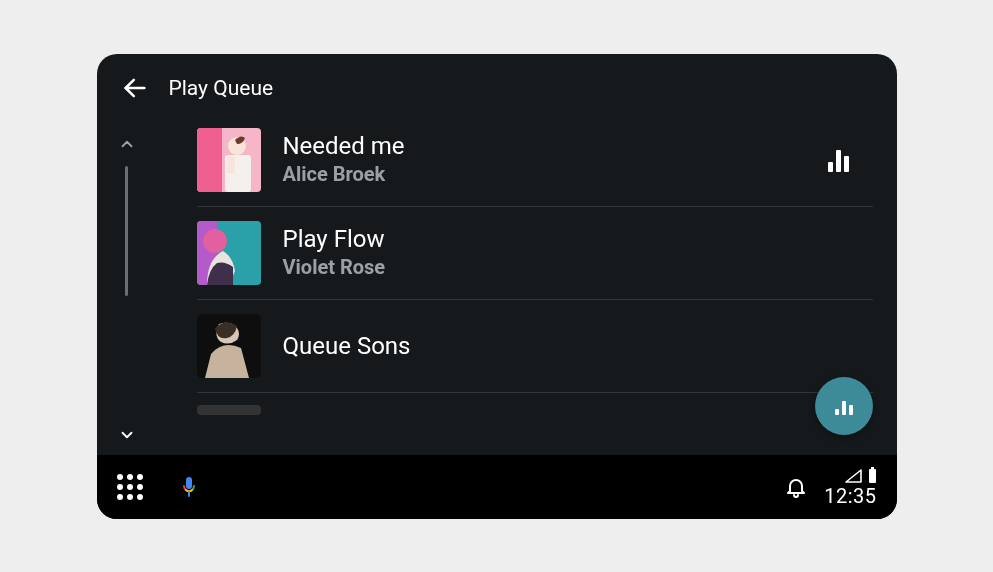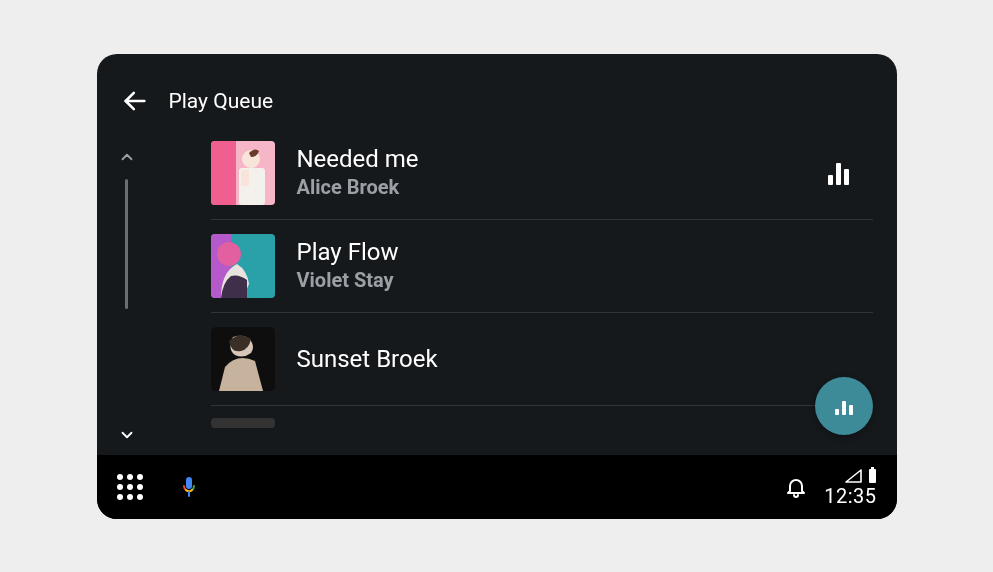--- a/index.html
+++ b/index.html
@@ -19,21 +19,20 @@
       border-radius: 20px;
       overflow: hidden;
       position: relative;
       display: flex;
       flex-direction: column;
     }
     .header {
       display: flex;
       align-items: center;
       padding: 20px 24px 12px;
-      margin-top: 13px;
     }
     .back-btn {
       color: #fff;
       width: 28px;
       height: 28px;
       display: flex;
       align-items: center;
       justify-content: center;
       cursor: pointer;
       margin-right: 20px;
@@ -41,21 +40,20 @@
     .header-title {
       color: #ffffff;
       font-size: 21px;
       font-weight: 400;
     }
     .content {
       flex: 1;
       display: flex;
       position: relative;
       overflow: hidden;
-      gap: 14px;
     }
     .scroll-rail {
       width: 60px;
       display: flex;
       flex-direction: column;
       align-items: center;
       padding-top: 18px;
       padding-bottom: 8px;
       color: #d0d0d0;
     }
@@ -274,35 +272,35 @@
           <svg width="64" height="64" viewBox="0 0 64 64">
             <rect width="64" height="64" fill="#2aa0a8"></rect>
             <rect x="0" y="0" width="20" height="64" fill="#b55acb"></rect>
             <circle cx="18" cy="20" r="12" fill="#e25fa0"></circle>
             <path d="M26 30 q10 6 12 20 l-6 14 l-22 0 q0 -26 16 -34" fill="#e9e3e0"></path>
             <path d="M20 42 q8 -2 16 4 l0 18 l-26 0 q2 -16 10 -22" fill="#3f2f4a"></path>
           </svg>
         </div>
         <div class="meta">
           <div class="track-title">Play Flow</div>
-          <div class="track-artist">Violet Stay</div>
+          <div class="track-artist">Violet Rose</div>
         </div>
       </div>
 
       <div class="track">
         <div class="art">
           <svg width="64" height="64" viewBox="0 0 64 64">
             <rect width="64" height="64" fill="#0e0e0e"></rect>
             <path d="M22 10 q12 -4 18 4 q4 6 0 12 q-8 6 -16 2 q-8 -6 -2 -18" fill="#d8c7b8"></path>
             <path d="M18 14 q10 -10 22 -2 q-2 10 -10 12 q-10 2 -12 -10" fill="#3a2f27"></path>
             <path d="M14 40 q12 -14 30 -6 l8 30 l-44 0 z" fill="#c7b39d"></path>
           </svg>
         </div>
         <div class="meta">
-          <div class="track-title">Sunset Broek</div>
+          <div class="track-title">Queue Sons</div>
         </div>
       </div>
 
       <div class="track" style="border-bottom:none; padding-bottom:0; padding-top:12px;">
         <div class="art" style="height:10px;"></div>
       </div>
 
     </div>
 
     <div class="fab">

